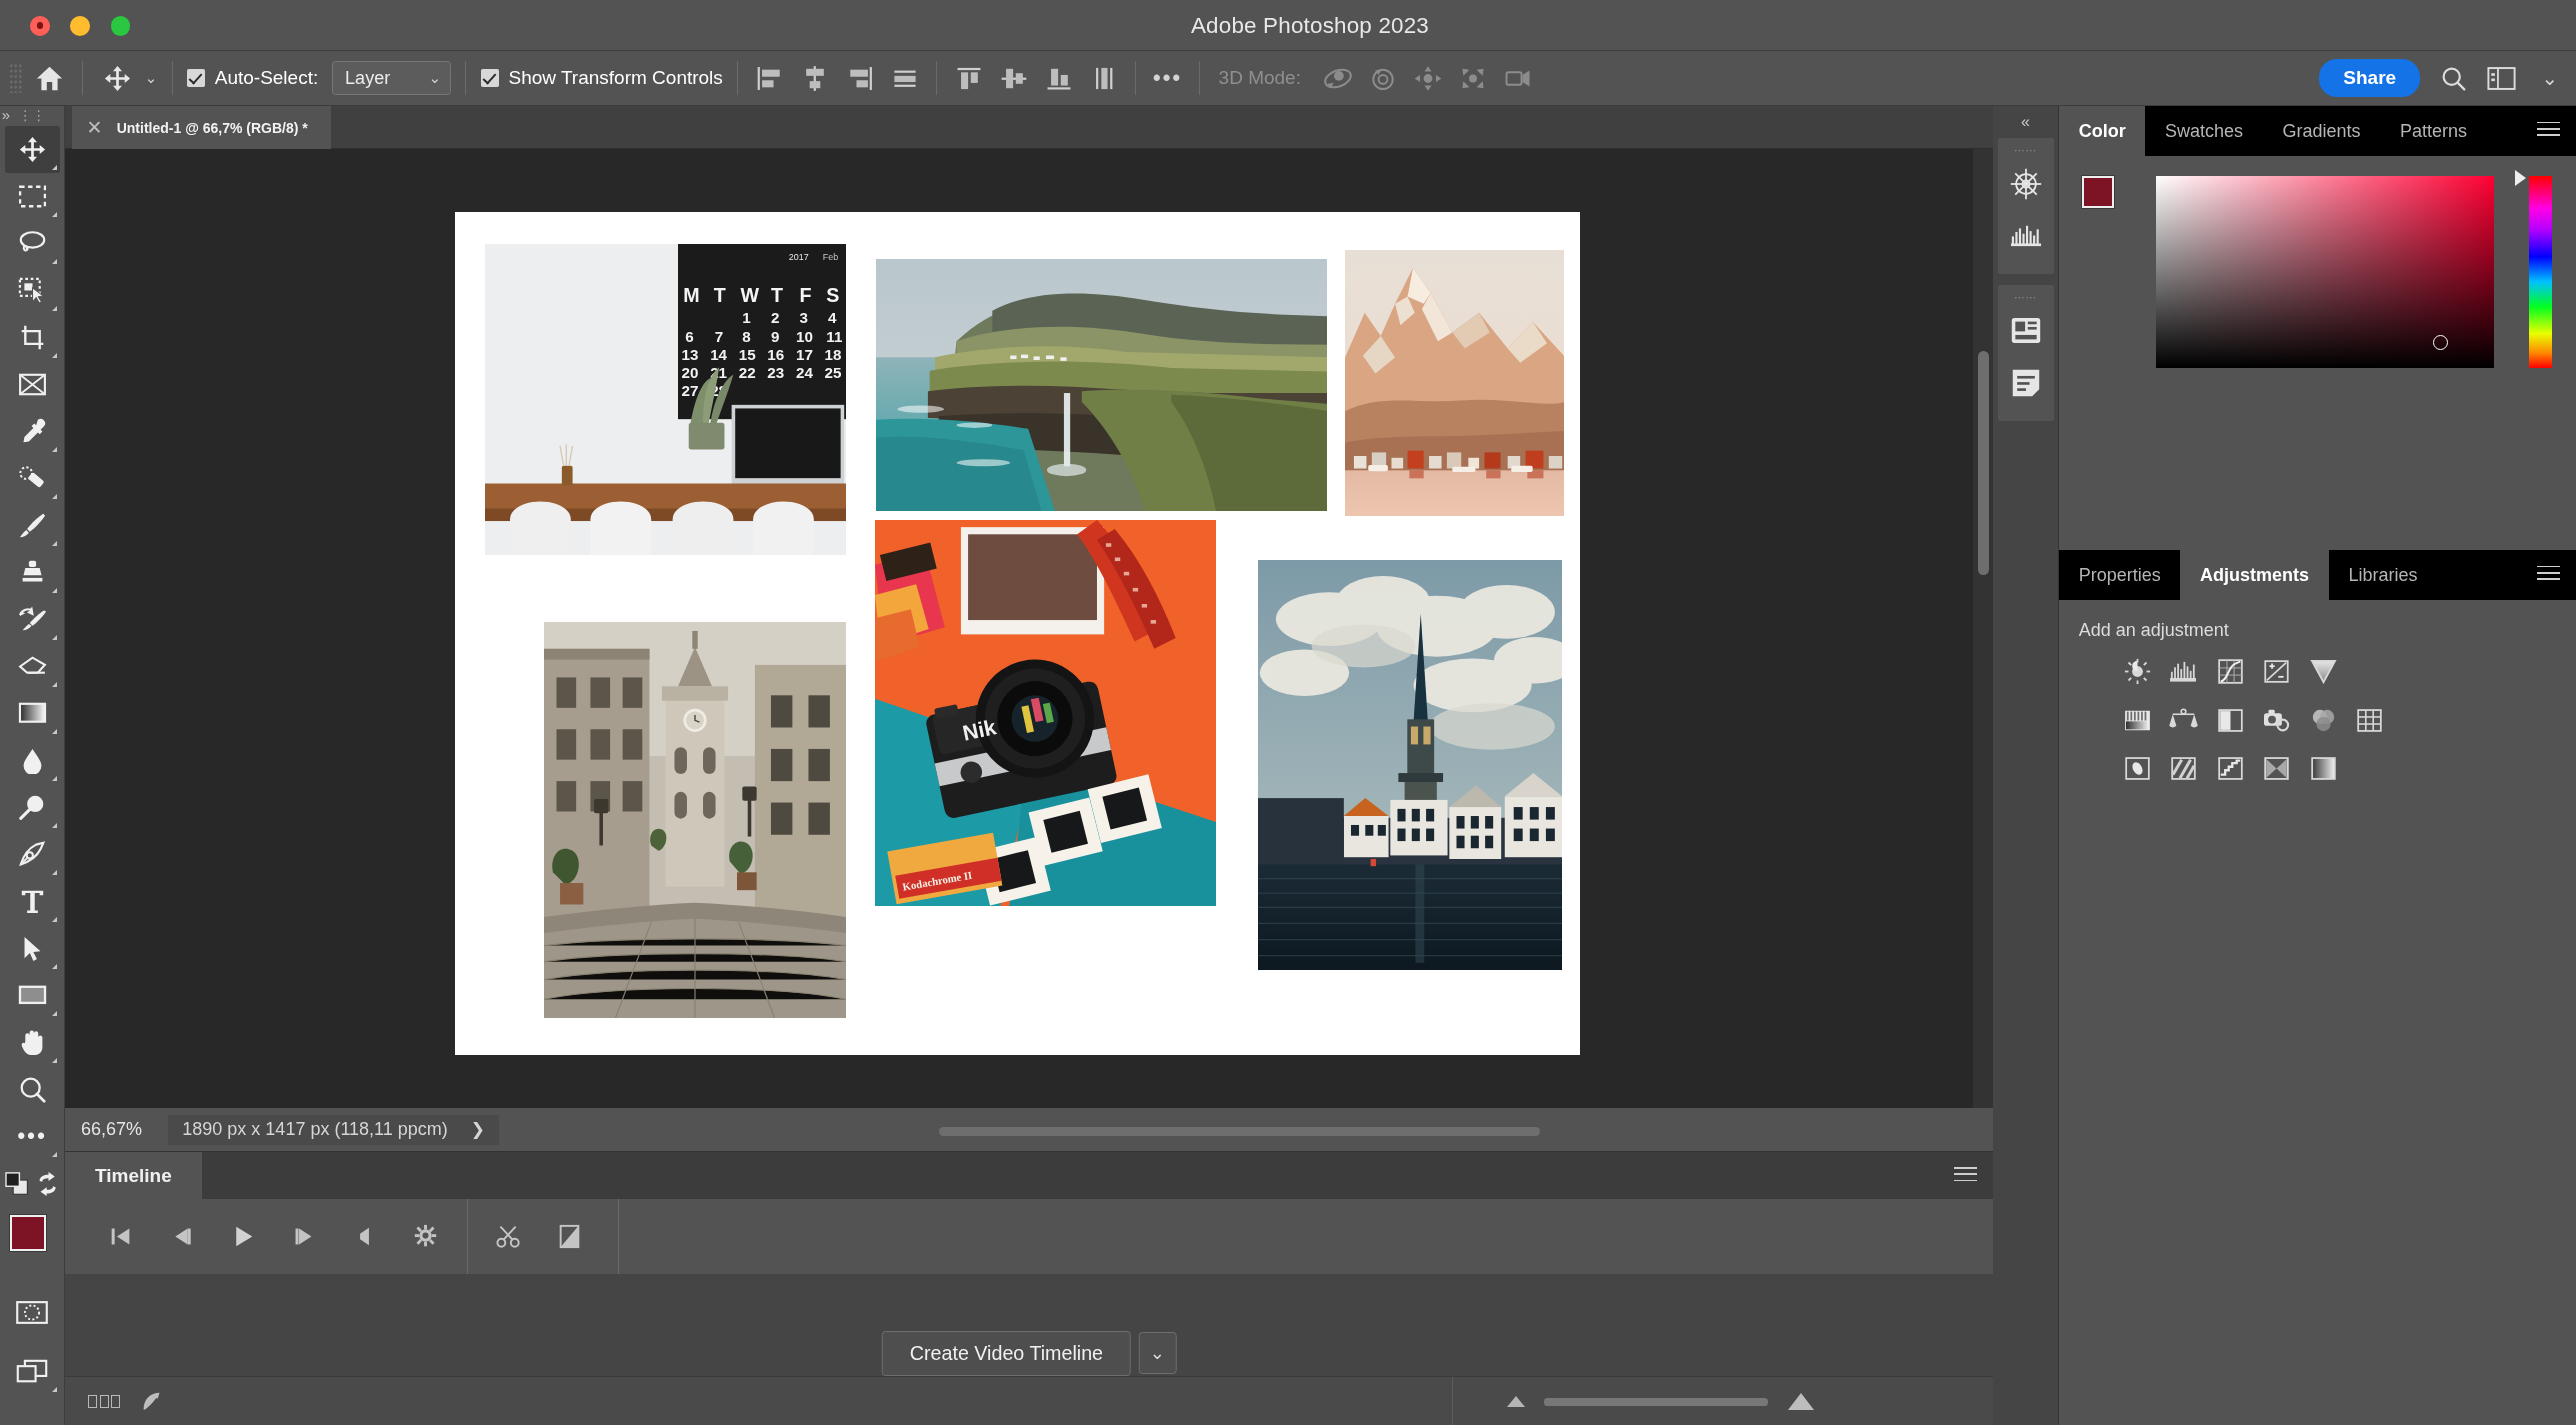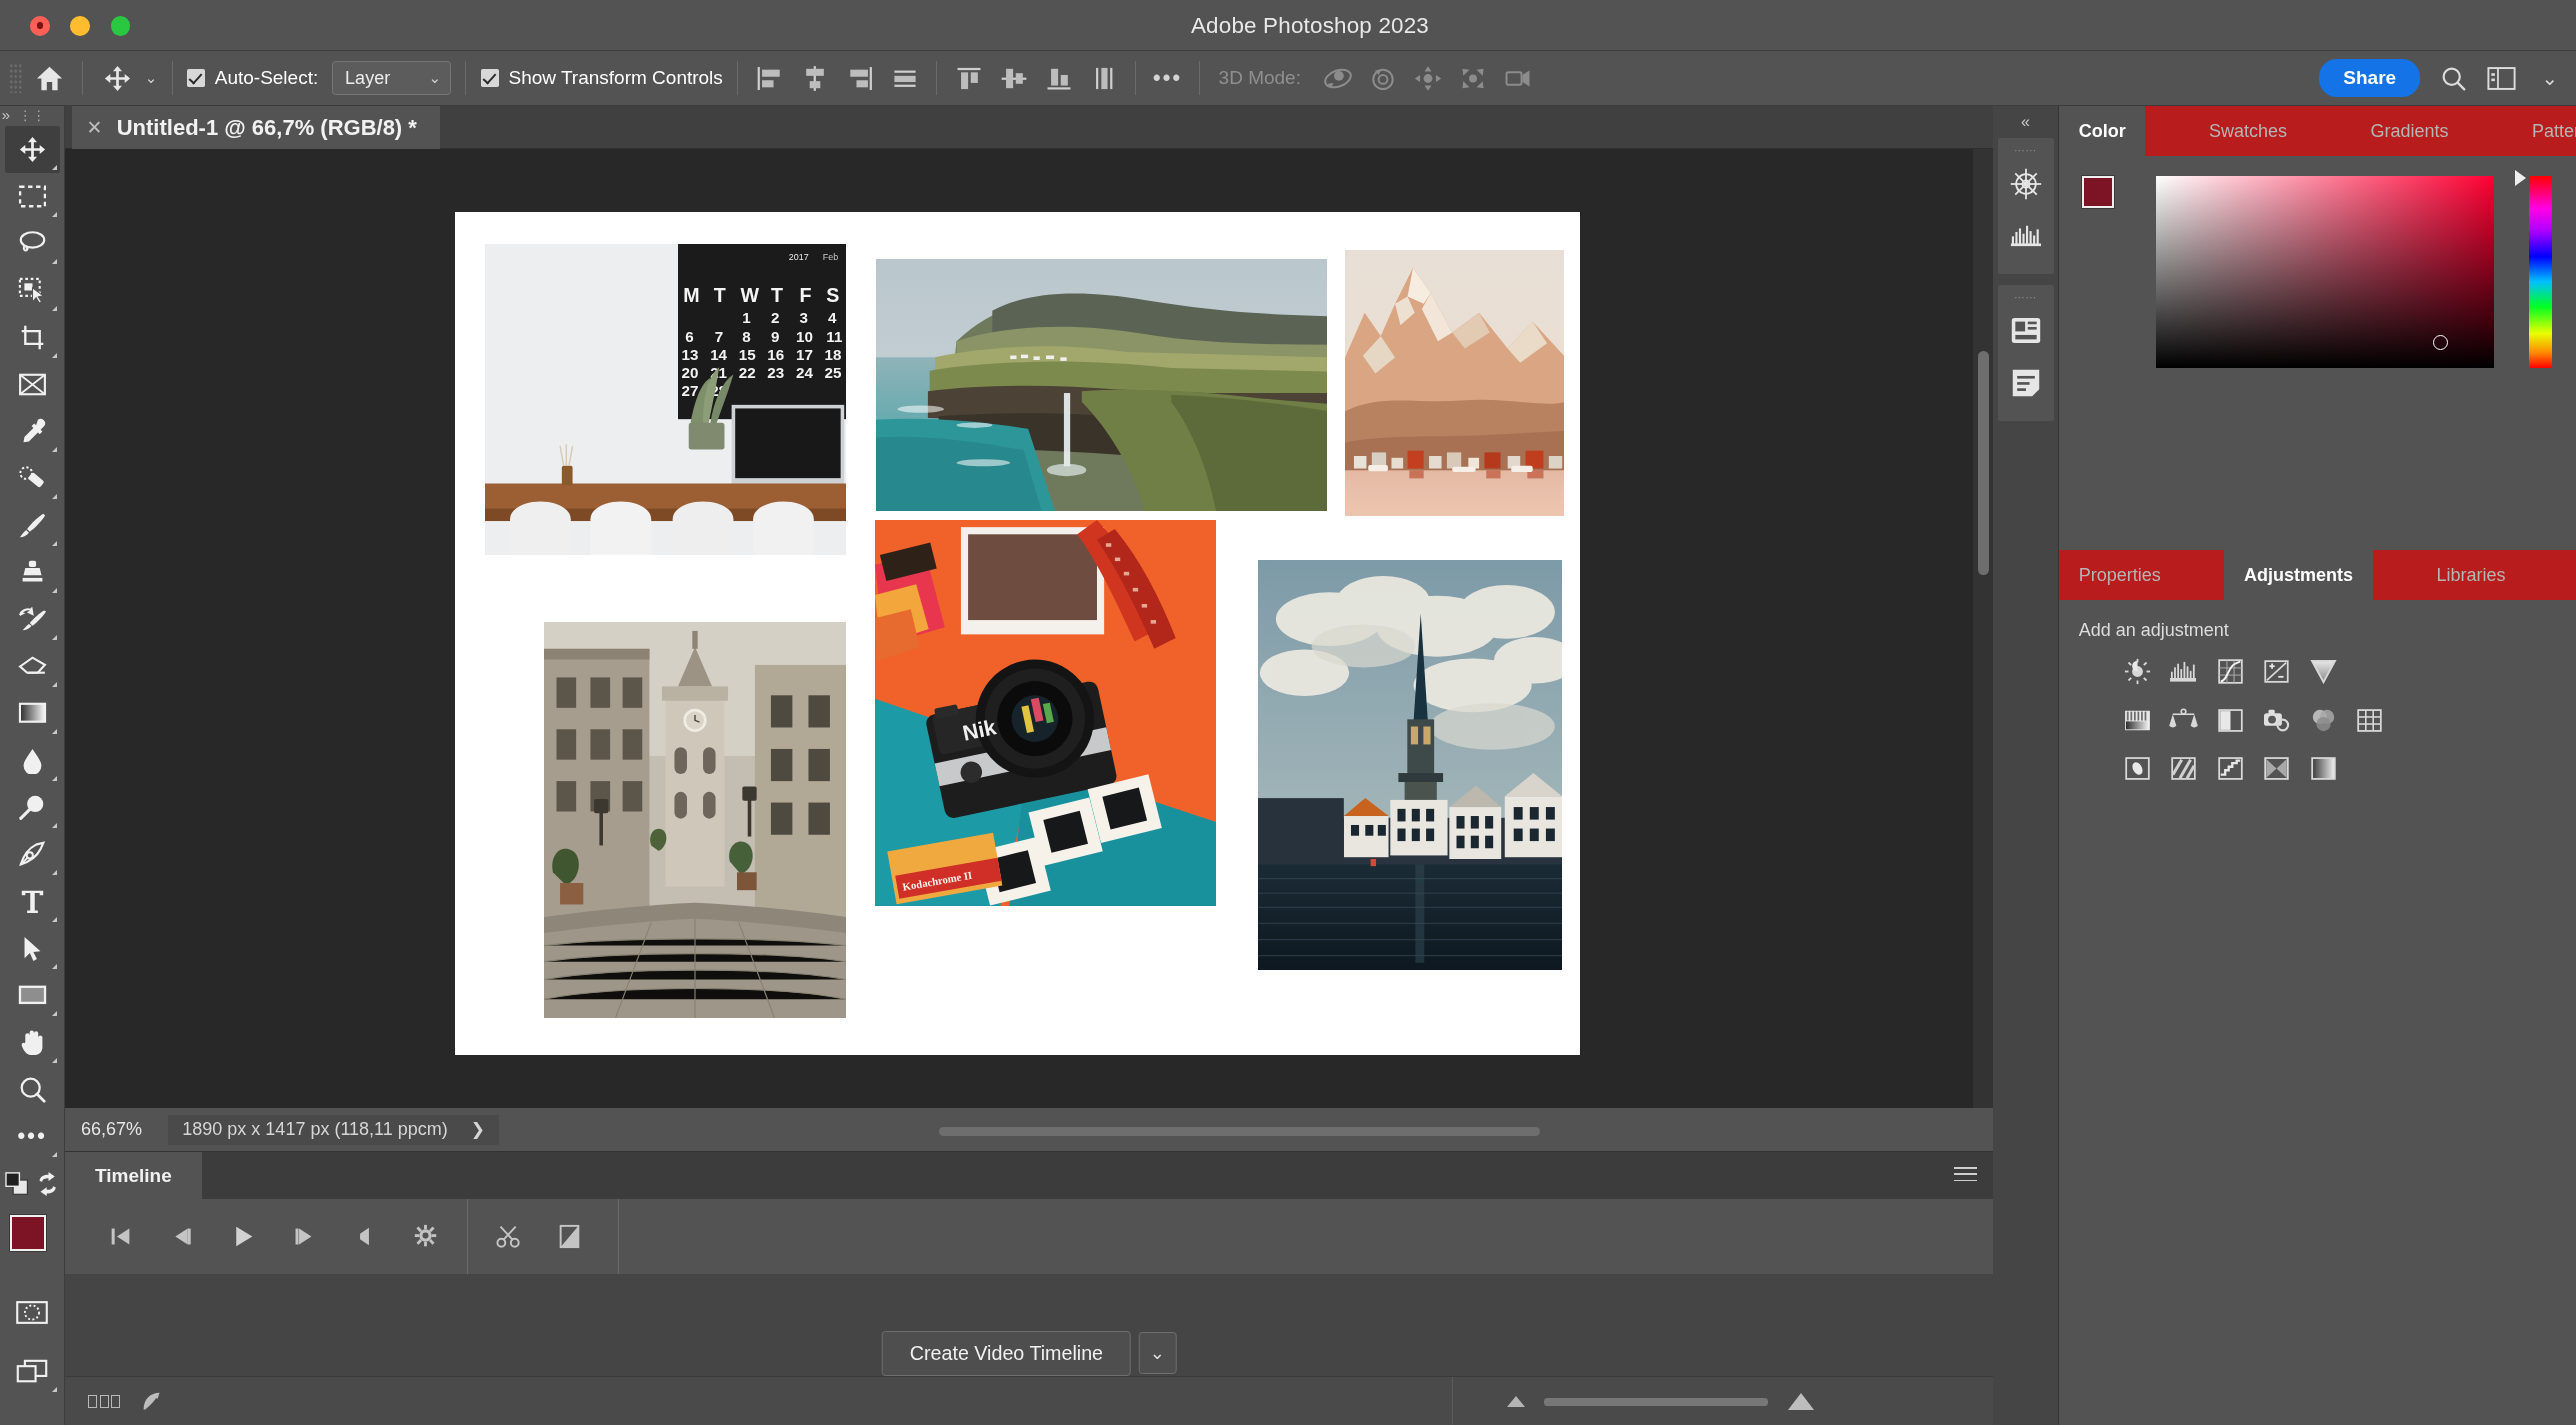--- a/index.html
+++ b/index.html
@@ -96,21 +96,21 @@
   
   .tabbar {
     position: absolute; left: 65px; top: 106px; width: 1928px; height: 43px;
     background: #404040; border-bottom: 0.9px solid #2e2e2e;
   }
   .doctab {
     position: absolute; left: 7.2px; top: 0; height: 43px; background: #535353;
     display: flex; align-items: center; padding: 0 23px 0 14.3px; gap: 14.3px;
   }
   .doctab .x { color: #bdbdbd; font-size: 19px; cursor: pointer; }
-  .doctab .name { color: #f2f2f2; font-size: 22px; font-weight: bold; white-space: nowrap; }
+  .doctab .name { color: #f2f2f2; font-size: 14px; font-weight: bold; white-space: nowrap; }
   .collapse-ico {
     position: absolute; left: 1.8px; top: 106px; color: #c7c7c7; font-size: 15px;
   }
 
   
   .canvaswrap {
     position: absolute; left: 65px; top: 149px; width: 1928px; height: 959px;
     background: #282828; overflow: hidden;
   }
   .artboard {
@@ -196,21 +196,21 @@
     position: absolute; left: 1993px; top: 106px; width: 66px; height: 1319px;
     background: #454545; border-right: 0.9px solid #343434;
   }
   .rail-collapse { height: 32px; display:flex; align-items:center; justify-content:center; color:#c9c9c9; font-size:16px; }
   .rail-grp { background: #535353; margin: 0 4.5px 10.7px; padding: 5.4px 0 12.5px; border-radius: 1.8px; }
   .rail-grip { height: 14.3px; display:flex; align-items:center; justify-content:center; color:#8f8f8f; font-size: 10.7px; letter-spacing: 0.9px;}
   .rail-btn { width: 57px; height: 52px; display:flex; align-items:center; justify-content:center; cursor:pointer; }
 
   
   .rpanel { position: absolute; left: 2059px; width: 517px; background: #535353; }
-  .ptabs { display: flex; height: 50px; background: #b91c1c; gap: 44px; }
+  .ptabs { display: flex; height: 50px; background: #000000; }
   .ptab {
     display: flex; align-items: center; padding: 0 19.7px; height: 50px;
     color: #b5b5b5; font-size: 18px; cursor: pointer; white-space: nowrap;
   }
   .ptab.active { background: #535353; color: #ffffff; font-weight: bold; }
   .ptab-menu { margin-left: auto; display:flex; align-items:center; padding: 0 16px; }
   .ptab-menu span { display:block; width: 23px; height: 1.8px; background: #cfcfcf; margin-bottom: 4.5px; }
 
   
   .colorpanel { top: 106px; height: 283px; }

